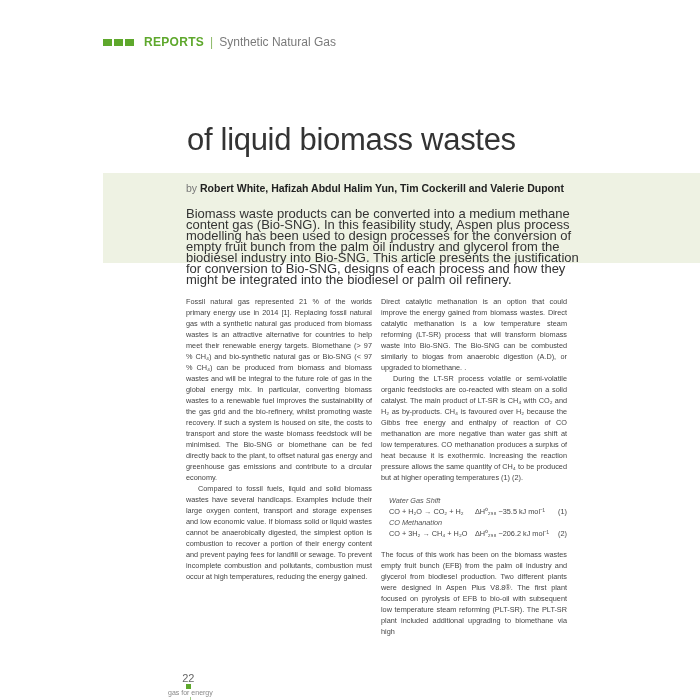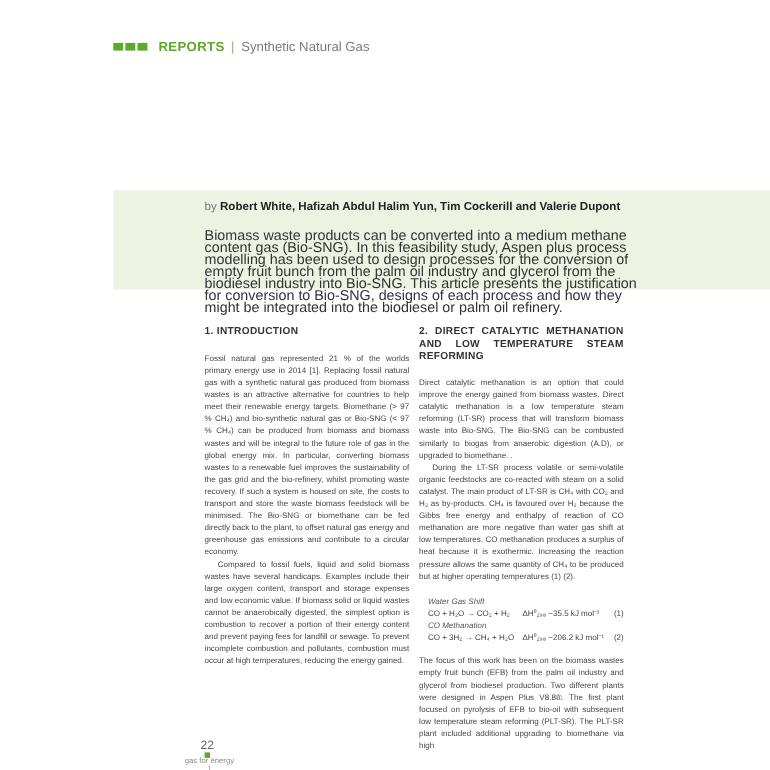--- a/index.html
+++ b/index.html
@@ -43,37 +43,36 @@
       <span class="sq"></span>
       <span class="sq"></span>
   </span>
   <span class="reports">REPORTS</span>
   <span class="sep">|</span>
   <span class="section">Synthetic Natural Gas</span>
 </div>
 
 <h1 class="title">
   <br>
+  <span>of liquid biomass wastes</span>
 </h1>
 
 <div class="abstract-box"></div>
 <div class="authors">
   <span class="by">by</span>
   <span class="names">Robert White, Hafizah Abdul Halim Yun, Tim Cockerill and Valerie Dupont</span>
 </div>
 <div class="abstract">Biomass waste products can be converted into a medium methane content gas (Bio-SNG). In this feasibility study, Aspen plus process modelling has been used to design processes for the conversion of empty fruit bunch from the palm oil industry and glycerol from the biodiesel industry into Bio-SNG. This article presents the justification for conversion to Bio-SNG, designs of each process and how they might be integrated into the biodiesel or palm oil refinery.</div>
 
 <div class="col col1">
-  <div class="h2">1. INTRODUCTION</div>
   <p class="p">Fossil natural gas represented 21 % of the worlds primary energy use in 2014 [1]. Replacing fossil natural gas with a synthetic natural gas produced from biomass wastes is an attractive alternative for countries to help meet their renewable energy targets. Biomethane (&gt; 97 % CH₄) and bio-synthetic natural gas or Bio-SNG (&lt; 97 % CH₄) can be produced from biomass and biomass wastes and will be integral to the future role of gas in the global energy mix. In particular, converting biomass wastes to a renewable fuel improves the sustainability of the gas grid and the bio-refinery, whilst promoting waste recovery. If such a system is housed on site, the costs to transport and store the waste biomass feedstock will be minimised. The Bio-SNG or biomethane can be fed directly back to the plant, to offset natural gas energy and greenhouse gas emissions and contribute to a circular economy.</p>
   <p class="p indent">Compared to fossil fuels, liquid and solid biomass wastes have several handicaps. Examples include their large oxygen content, transport and storage expenses and low economic value. If biomass solid or liquid wastes cannot be anaerobically digested, the simplest option is combustion to recover a portion of their energy content and prevent paying fees for landfill or sewage. To prevent incomplete combustion and pollutants, combustion must occur at high temperatures, reducing the energy gained.</p>
 </div>
 
 <div class="col col2">
-  <div class="h2">2. DIRECT CATALYTIC METHANATION AND LOW TEMPERATURE STEAM REFORMING</div>
   <p class="p">Direct catalytic methanation is an option that could improve the energy gained from biomass wastes. Direct catalytic methanation is a low temperature steam reforming (LT-SR) process that will transform biomass waste into Bio-SNG. The Bio-SNG can be combusted similarly to biogas from anaerobic digestion (A.D), or upgraded to biomethane. .</p>
   <p class="p indent">During the LT-SR process volatile or semi-volatile organic feedstocks are co-reacted with steam on a solid catalyst. The main product of LT-SR is CH₄ with CO₂ and H₂ as by-products. CH₄ is favoured over H₂ because the Gibbs free energy and enthalpy of reaction of CO methanation are more negative than water gas shift at low temperatures. CO methanation produces a surplus of heat because it is exothermic. Increasing the reaction pressure allows the same quantity of CH₄ to be produced but at higher operating temperatures (1) (2).</p>
   <div class="eq-block">
     <div class="eq-label">Water Gas Shift</div>
     <div class="eq-row">
       <span class="eq-lhs">CO + H₂O → CO₂ + H₂</span>
       <span class="eq-dh">ΔH⁰₂₉₈ −35.5 kJ mol⁻¹</span>
       <span class="eq-num">(1)</span>
     </div>
     <div class="eq-label">CO Methanation</div>

